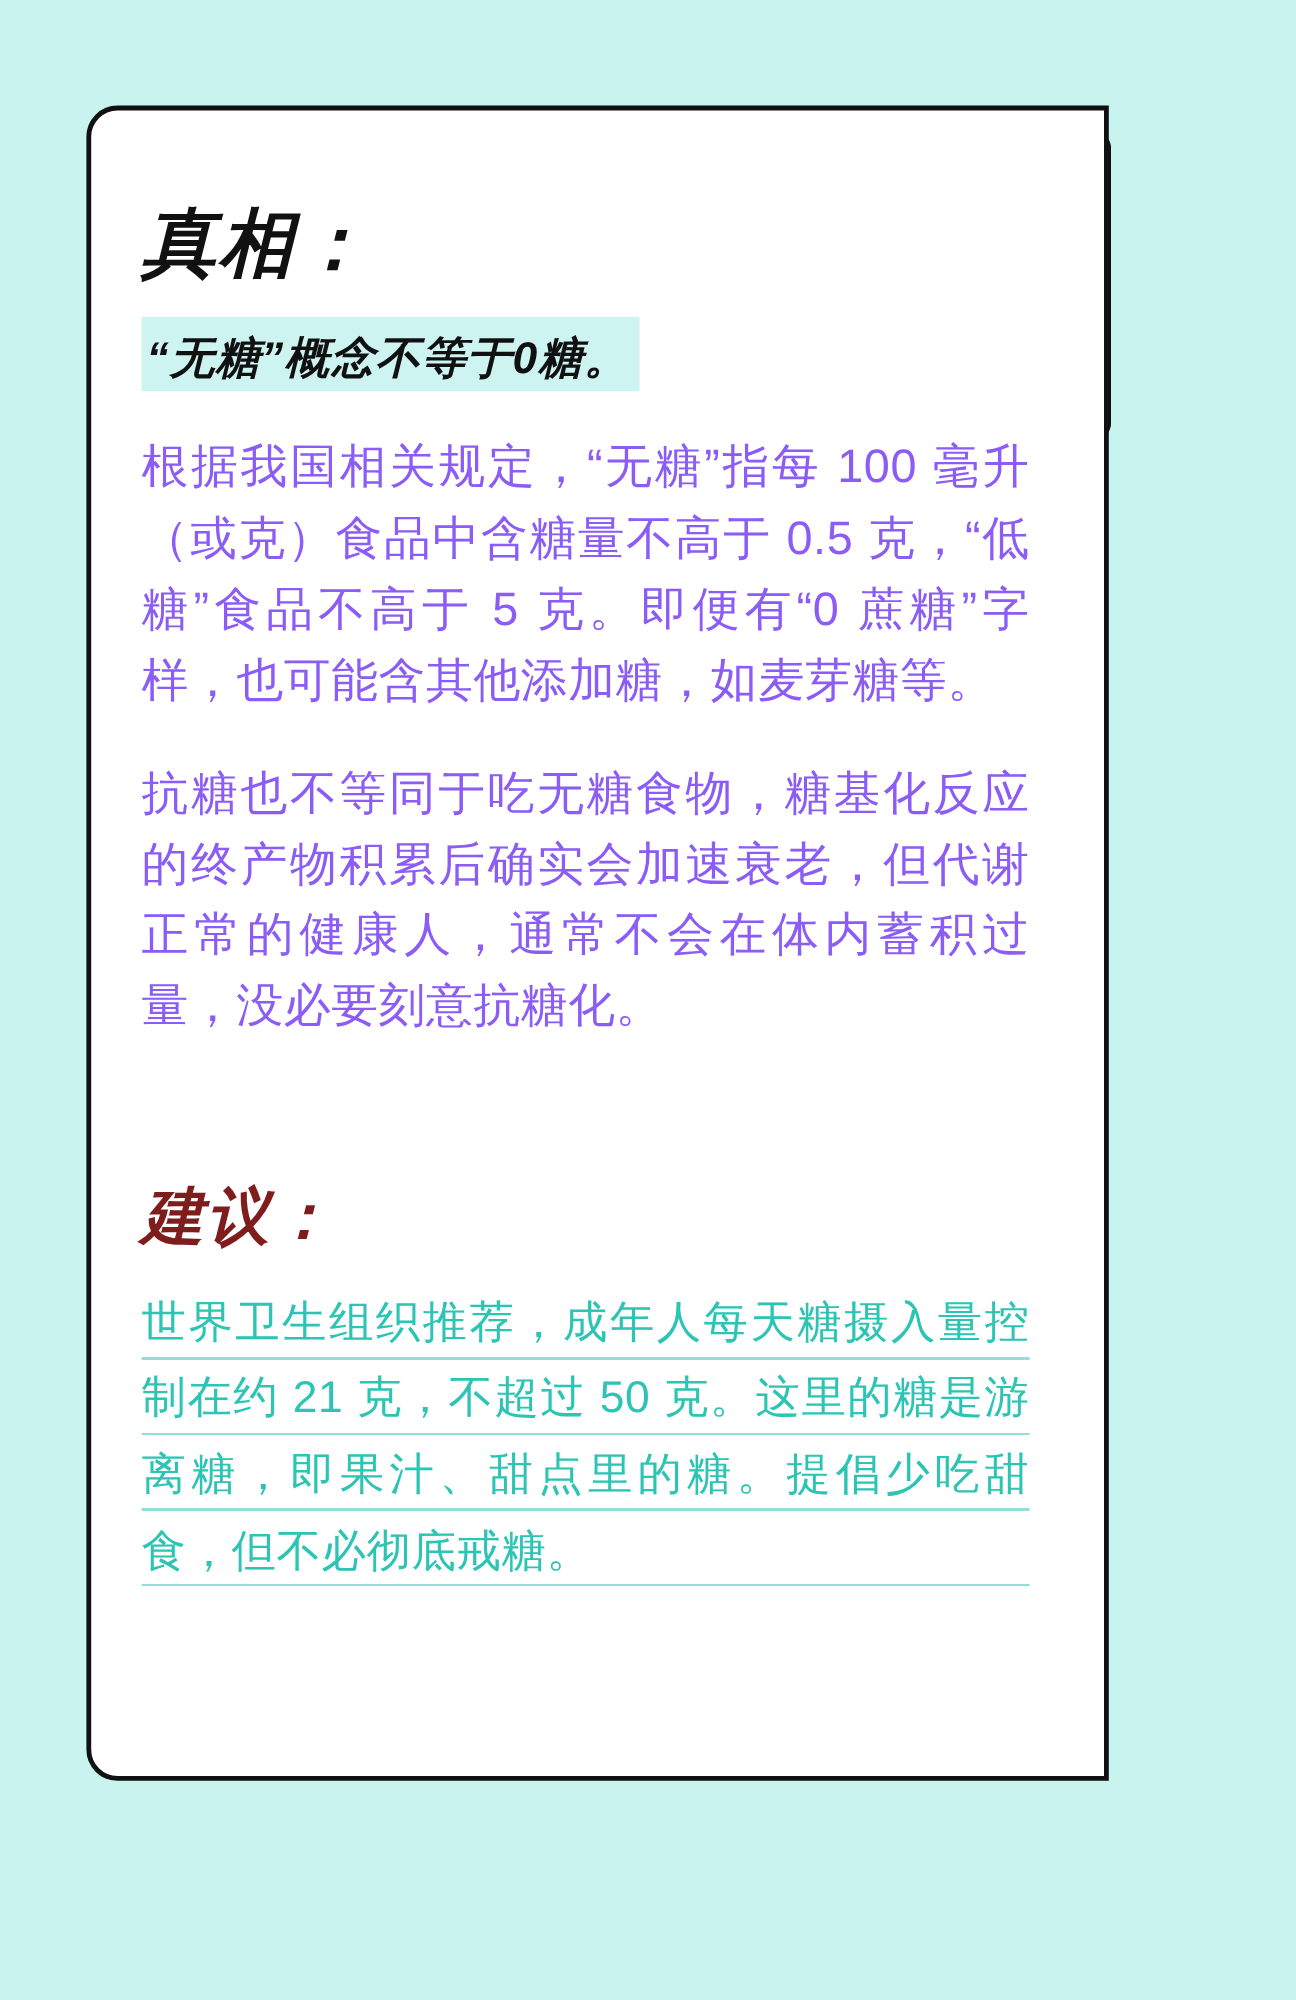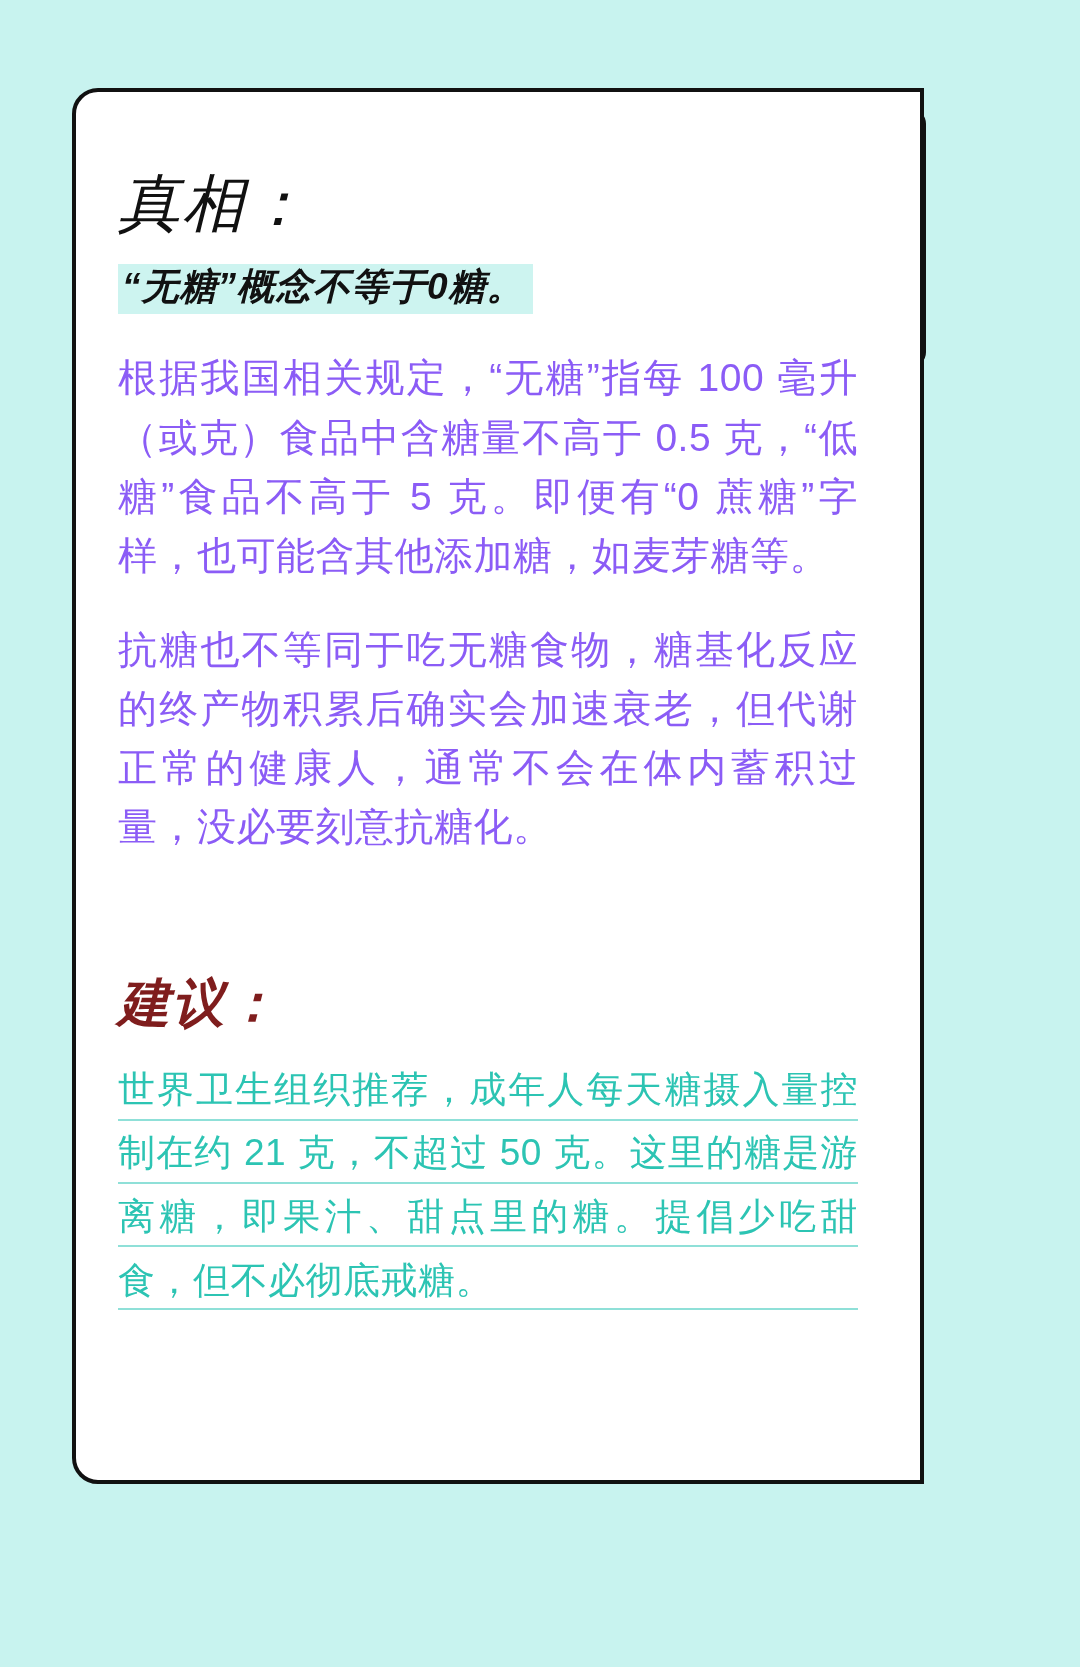--- a/index.html
+++ b/index.html
@@ -58,32 +58,32 @@
 
   .content {
     position: absolute;
     left: 118px;
     top: 170px;
     width: 740px;
   }
 
   .title-truth {
     font-size: 62px;
-    font-weight: 400;
+    font-weight: 700;
     font-style: italic;
     letter-spacing: 2px;
     color: #111111;
     line-height: 1.1;
     margin: 0 0 26px 0;
   }
 
   .subtitle-wrap {
     display: inline-block;
     background: #cdf4f0;
-    padding: 0 8px 4px 4px;
+    padding: 12px 8px 4px 4px;
     margin-bottom: 34px;
   }
   .subtitle {
     font-size: 37px;
     font-weight: 900;
     font-style: italic;
     letter-spacing: 1px;
     color: #111111;
     line-height: 1.25;
     margin: 0;

